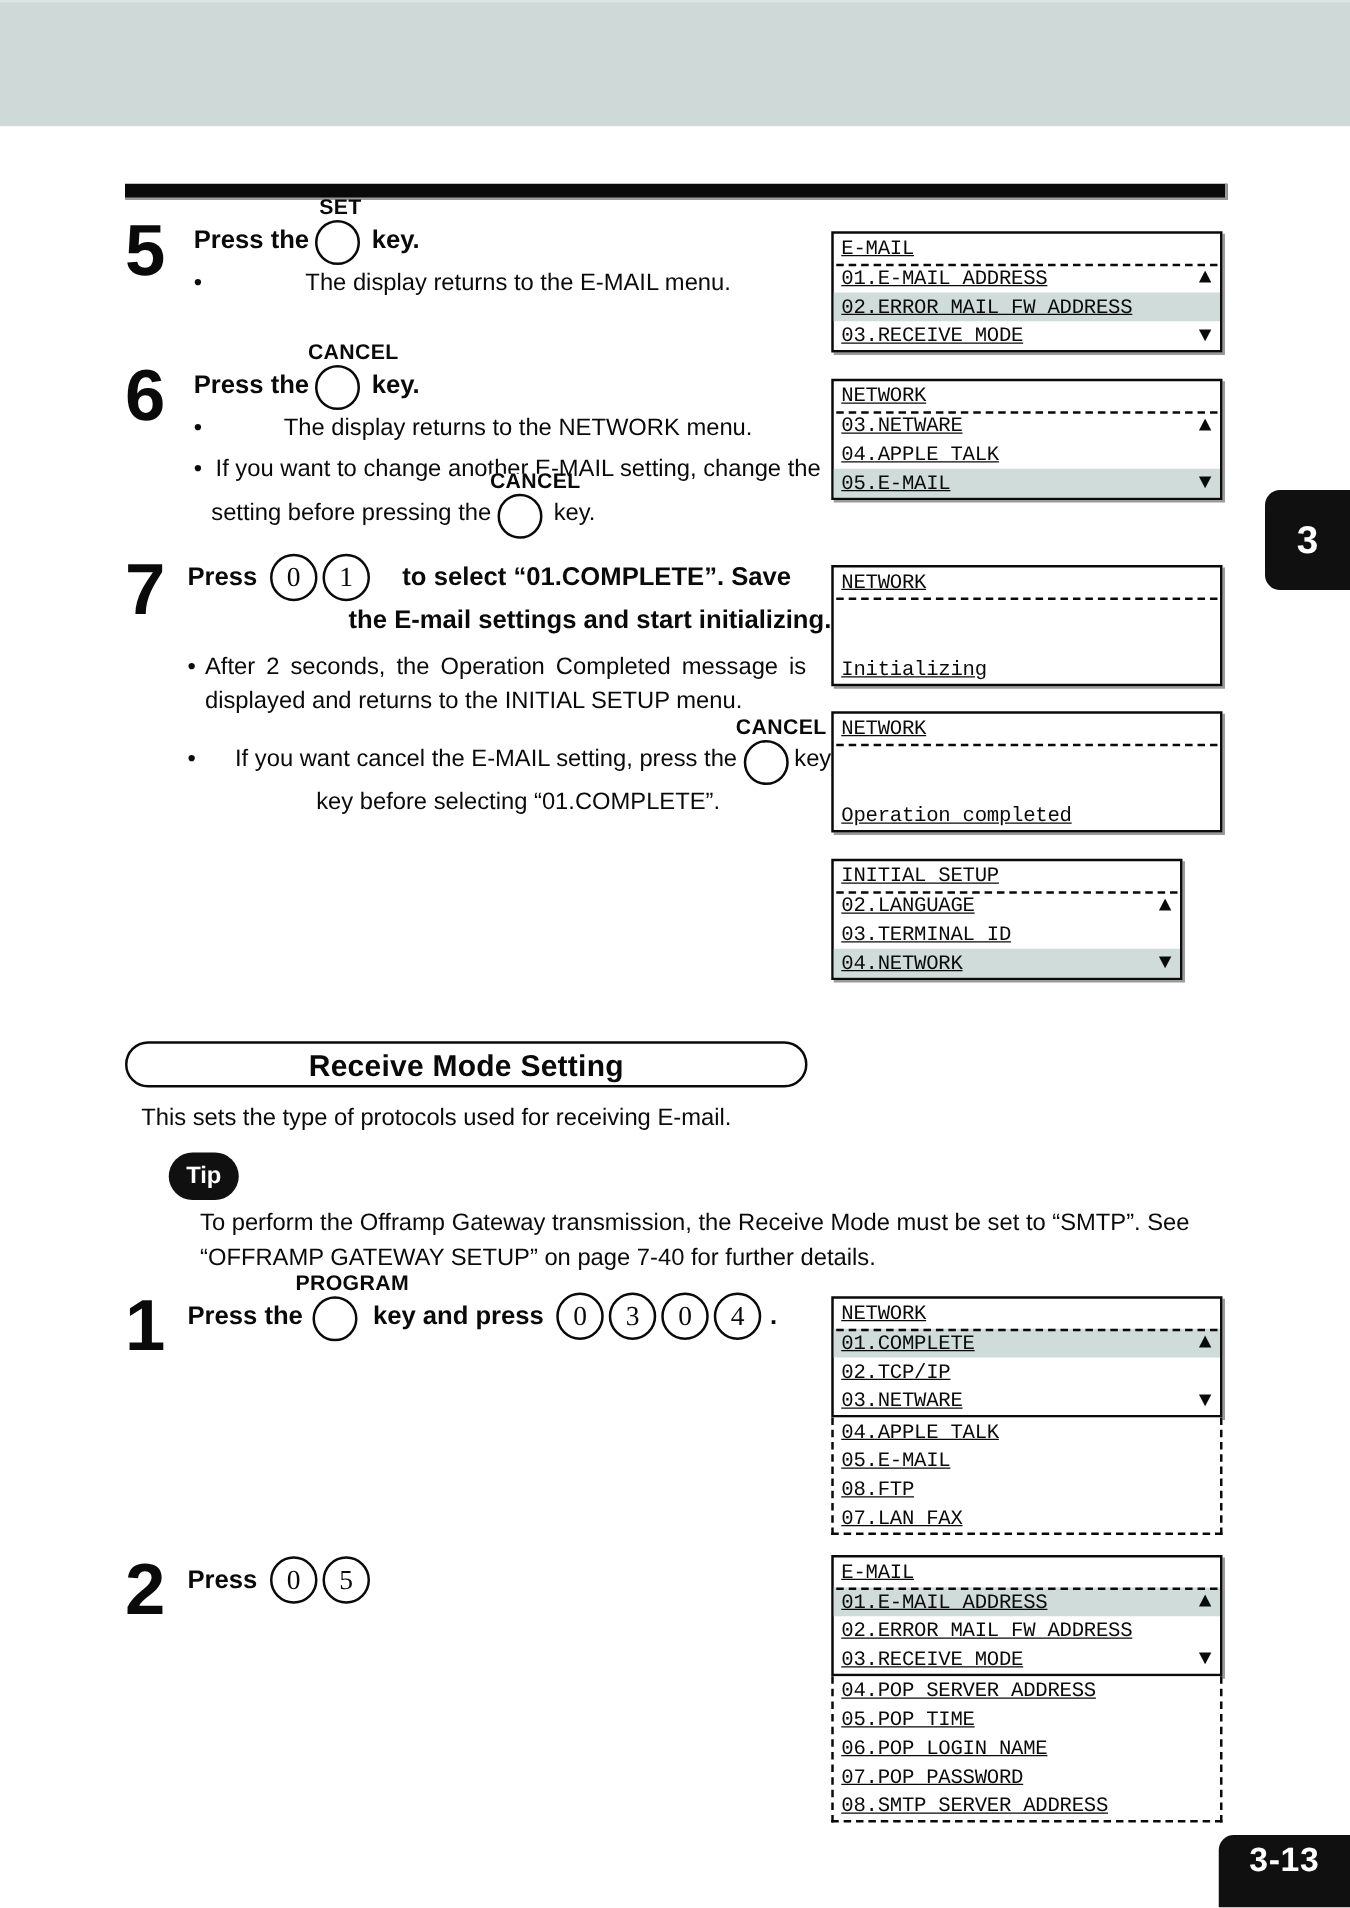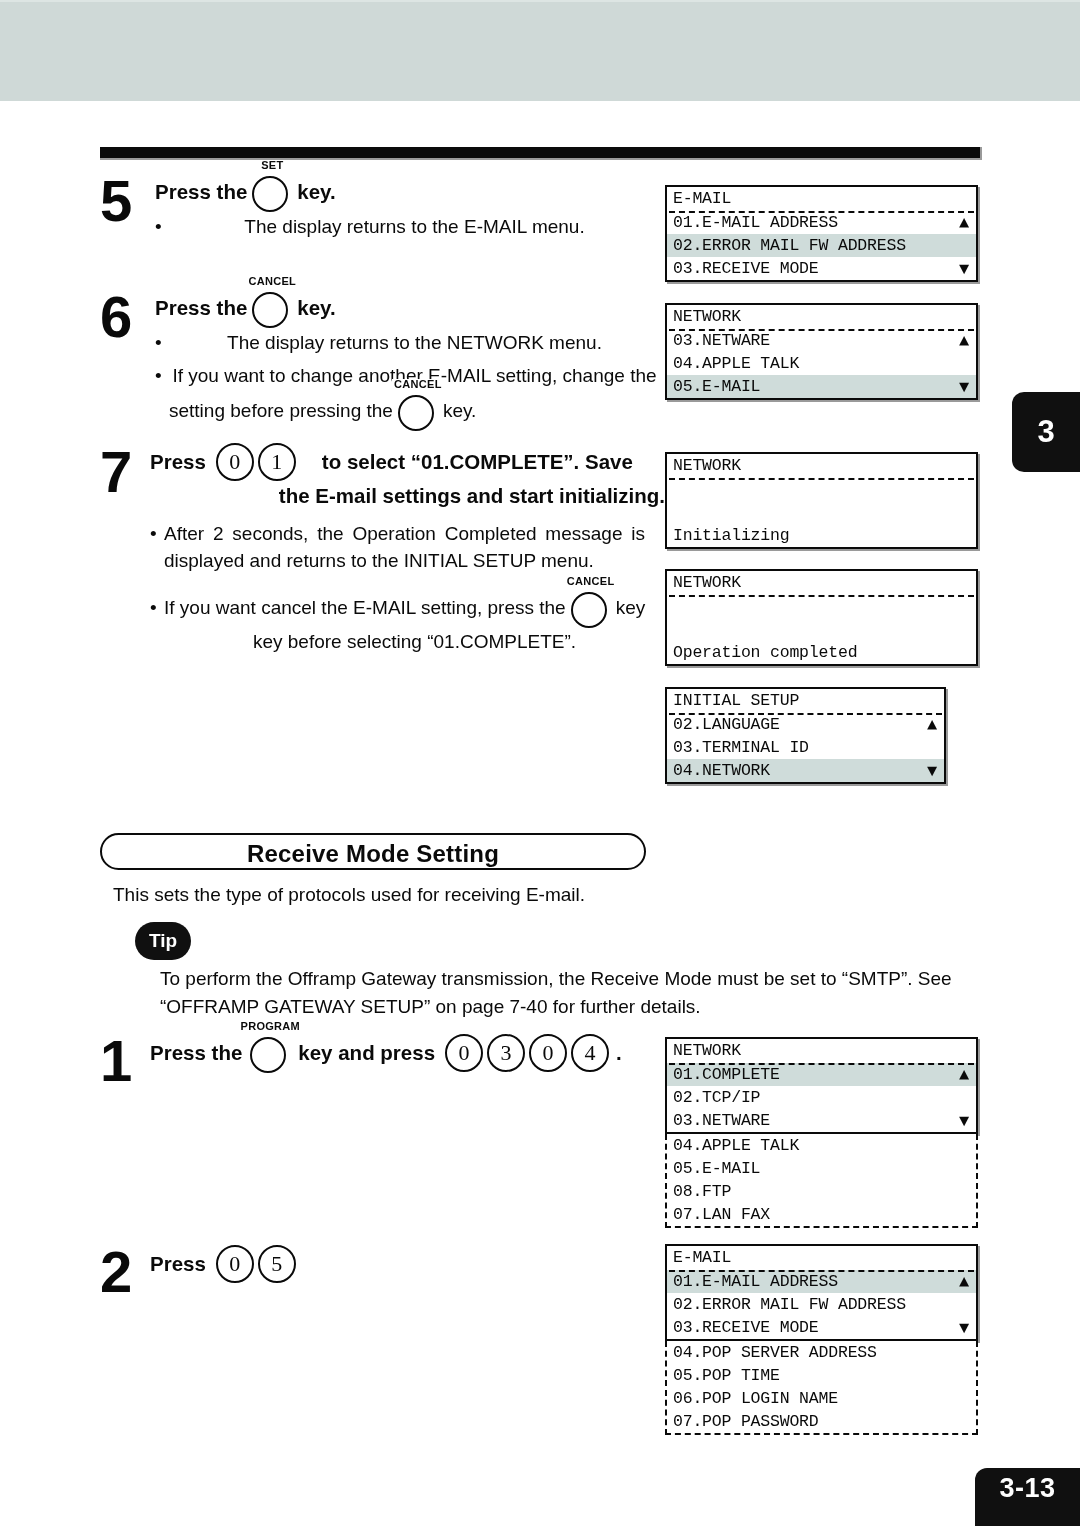--- a/index.html
+++ b/index.html
@@ -40,21 +40,21 @@
   .bullet .dot{width:14px;flex:0 0 14px;text-align:left;}
   .bullet .btxt{flex:1;text-align:center;}
   .bullet.justify .btxt{text-align:justify;}
 
   
   .keycap{position:relative;display:inline-block;width:44px;height:40px;
     vertical-align:middle;margin:0 3px;}
   .keycap .circ{position:absolute;left:2px;top:4px;width:36px;height:36px;
     border:2.2px solid #0a0a0a;border-radius:50%;box-sizing:border-box;background:#fff;}
   .keycap .cap{position:absolute;left:-4px;top:-12px;width:52px;text-align:center;
-    font-size:11px;font-weight:bold;letter-spacing:.3px;color:#0a0a0a;
+    font-size:17px;font-weight:bold;letter-spacing:.3px;color:#0a0a0a;
     background:#fff;line-height:11px;}
   .numkey{display:inline-block;width:38px;height:38px;border:2.2px solid #0a0a0a;
     border-radius:50%;box-sizing:border-box;text-align:center;line-height:34px;
     font-size:22px;font-weight:normal;font-family:"Liberation Serif", serif;
     vertical-align:middle;margin:0 2px;color:#0a0a0a;background:#fff;}
 
   
   .pill{position:absolute;left:100px;top:833px;width:546px;height:37px;
     border:2.6px solid #0a0a0a;border-radius:19px;box-sizing:border-box;
     display:flex;align-items:flex-end;justify-content:center;
@@ -68,21 +68,21 @@
   .tip-text{position:absolute;left:160px;top:965px;width:820px;
     font-size:19px;color:#0a0a0a;line-height:28px;}
 
   
   .lcd{position:absolute;box-sizing:border-box;background:#fff;
     font-family:"Liberation Mono", monospace;}
   .lcd-box{border:2.4px solid #0a0a0a;box-sizing:border-box;background:#fff;
     box-shadow:2px 2px 0 0 #9a9a9a;}
   .lcd-row{position:relative;height:23px;line-height:23px;font-size:16.5px;
     padding-left:6px;color:#0a0a0a;white-space:pre;box-sizing:border-box;
-    letter-spacing:-0.2px;}
+    letter-spacing:-0.2px;text-decoration:underline;}
   .lcd-row.title{height:24px;line-height:24px;}
   .lcd-row.hl{background:#cfdcda;}
   .lcd-row.blank{}
   .dashline{position:absolute;left:2px;right:2px;top:0;height:0;
     border-top:2.2px dashed #0a0a0a;}
   .arrow{position:absolute;right:7px;top:50%;transform:translateY(-50%);
     font-size:17px;line-height:1;color:#0a0a0a;}
   .lcd-ext{border:2.4px dashed #0a0a0a;border-top:none;box-sizing:border-box;
     background:#fff;}
 </style>
@@ -161,21 +161,21 @@
       </div>
       <div style="line-height:30px;text-align:right;">the E-mail settings and start initializing.</div>
     </div>
     <div class="bullets" style="margin-top:9px;">
       <div class="bullet justify" style="margin-bottom:14px;width:495px;">
         <span class="dot">•</span>
         <span class="btxt">After 2 seconds, the Operation Completed message is displayed and returns to the INITIAL SETUP menu.</span>
       </div>
       <div class="bullet" style="align-items:center;line-height:40px;margin-bottom:0;">
         <span class="dot">•</span>
-        <span class="btxt" style="flex:0 0 auto;">If you want cancel the E-MAIL setting, press the</span>
+        <span class="btxt" style="flex:0 0 auto;margin-left:24px;">If you want cancel the E-MAIL setting, press the</span>
         <span class="keycap">
           <span class="cap">CANCEL</span>
           <span class="circ"></span>
         </span>
         <span class="btxt" style="flex:0 0 auto;">key</span>
       </div>
       <div class="bullet" style="margin-left:14px;">
         <span class="btxt">key before selecting “01.COMPLETE”.</span>
       </div>
     </div>
@@ -281,17 +281,18 @@
         <div class="lcd-row title">E-MAIL</div>
         <div class="lcd-row hl">01.E-MAIL ADDRESS<span class="dashline"></span><span class="arrow">▲</span></div>
         <div class="lcd-row">02.ERROR MAIL FW ADDRESS</div>
         <div class="lcd-row">03.RECEIVE MODE<span class="arrow">▼</span></div>
       </div>
       <div class="lcd-ext">
         <div class="lcd-row">04.POP SERVER ADDRESS</div>
         <div class="lcd-row">05.POP TIME</div>
         <div class="lcd-row">06.POP LOGIN NAME</div>
         <div class="lcd-row">07.POP PASSWORD</div>
+        <div class="lcd-row">08.SMTP SERVER ADDRESS</div>
       </div>
     </div>
   </div>
 
 <div class="page-tab">3-13</div>
 
 </body></html>

